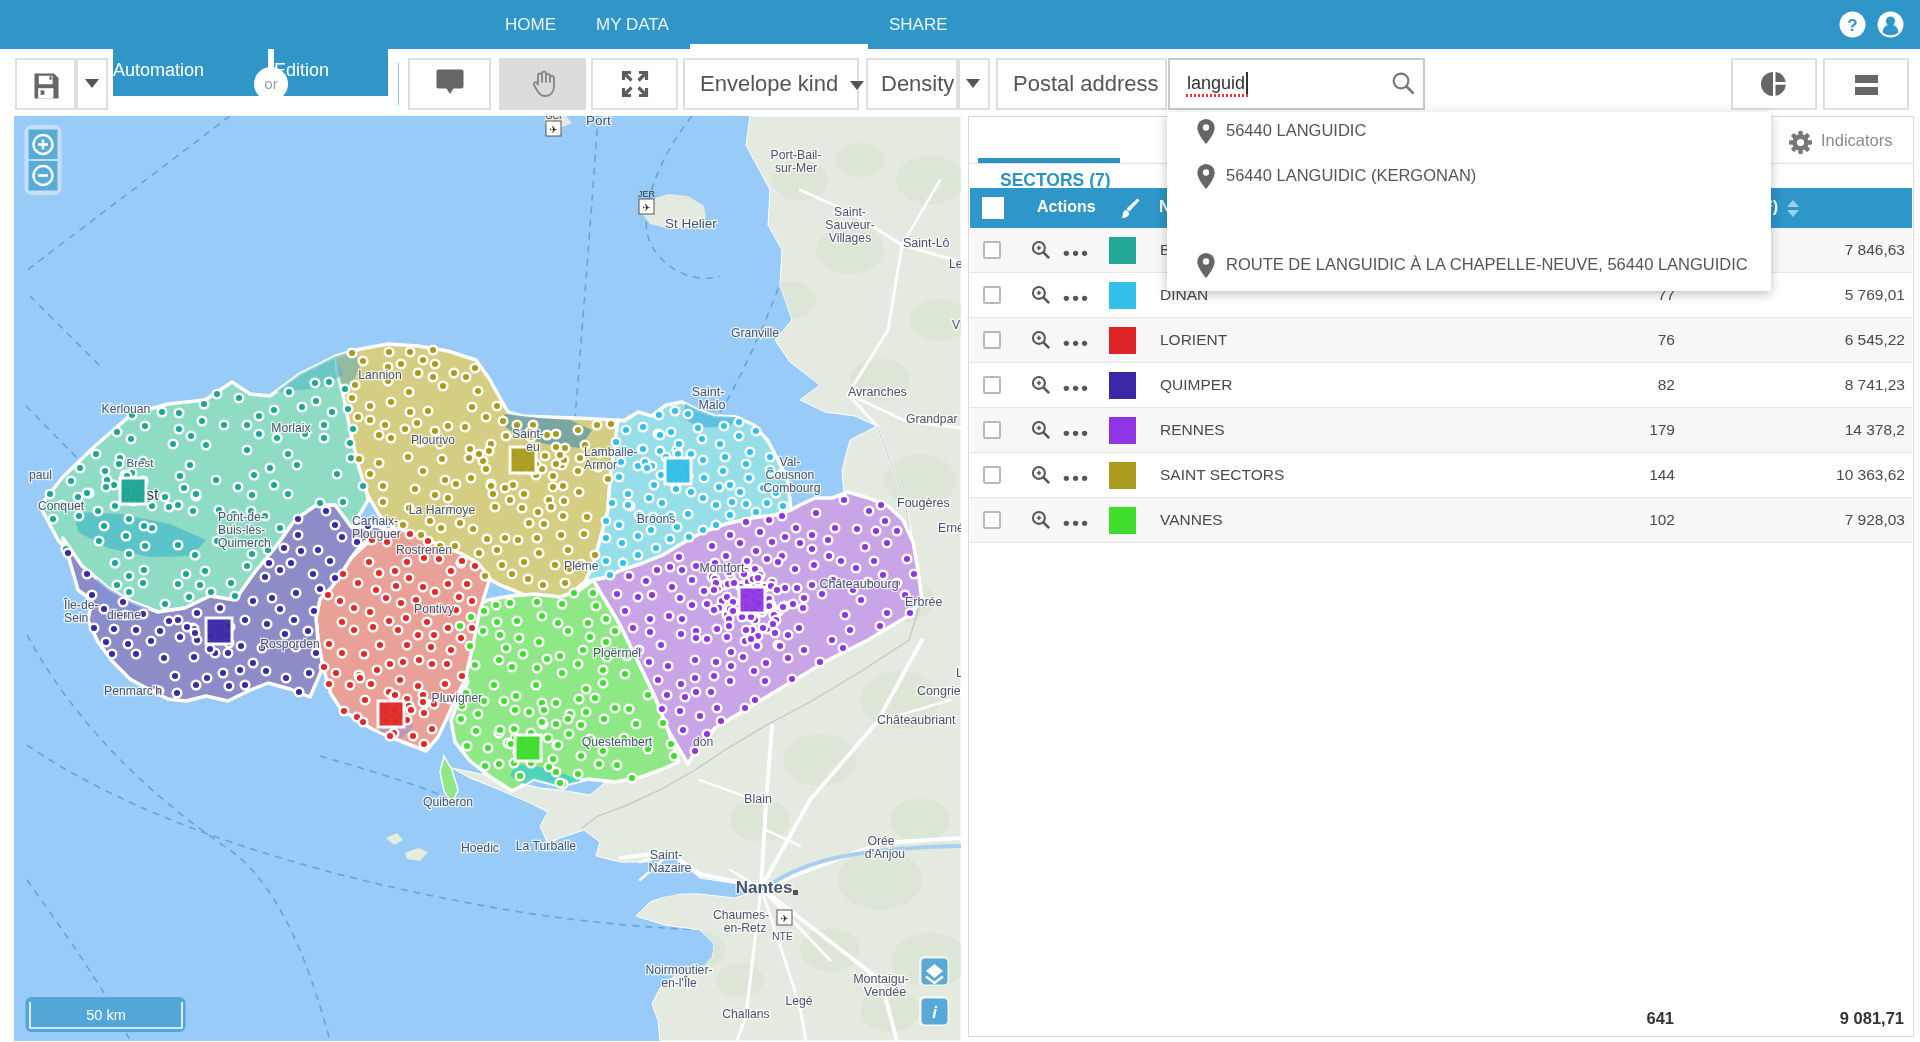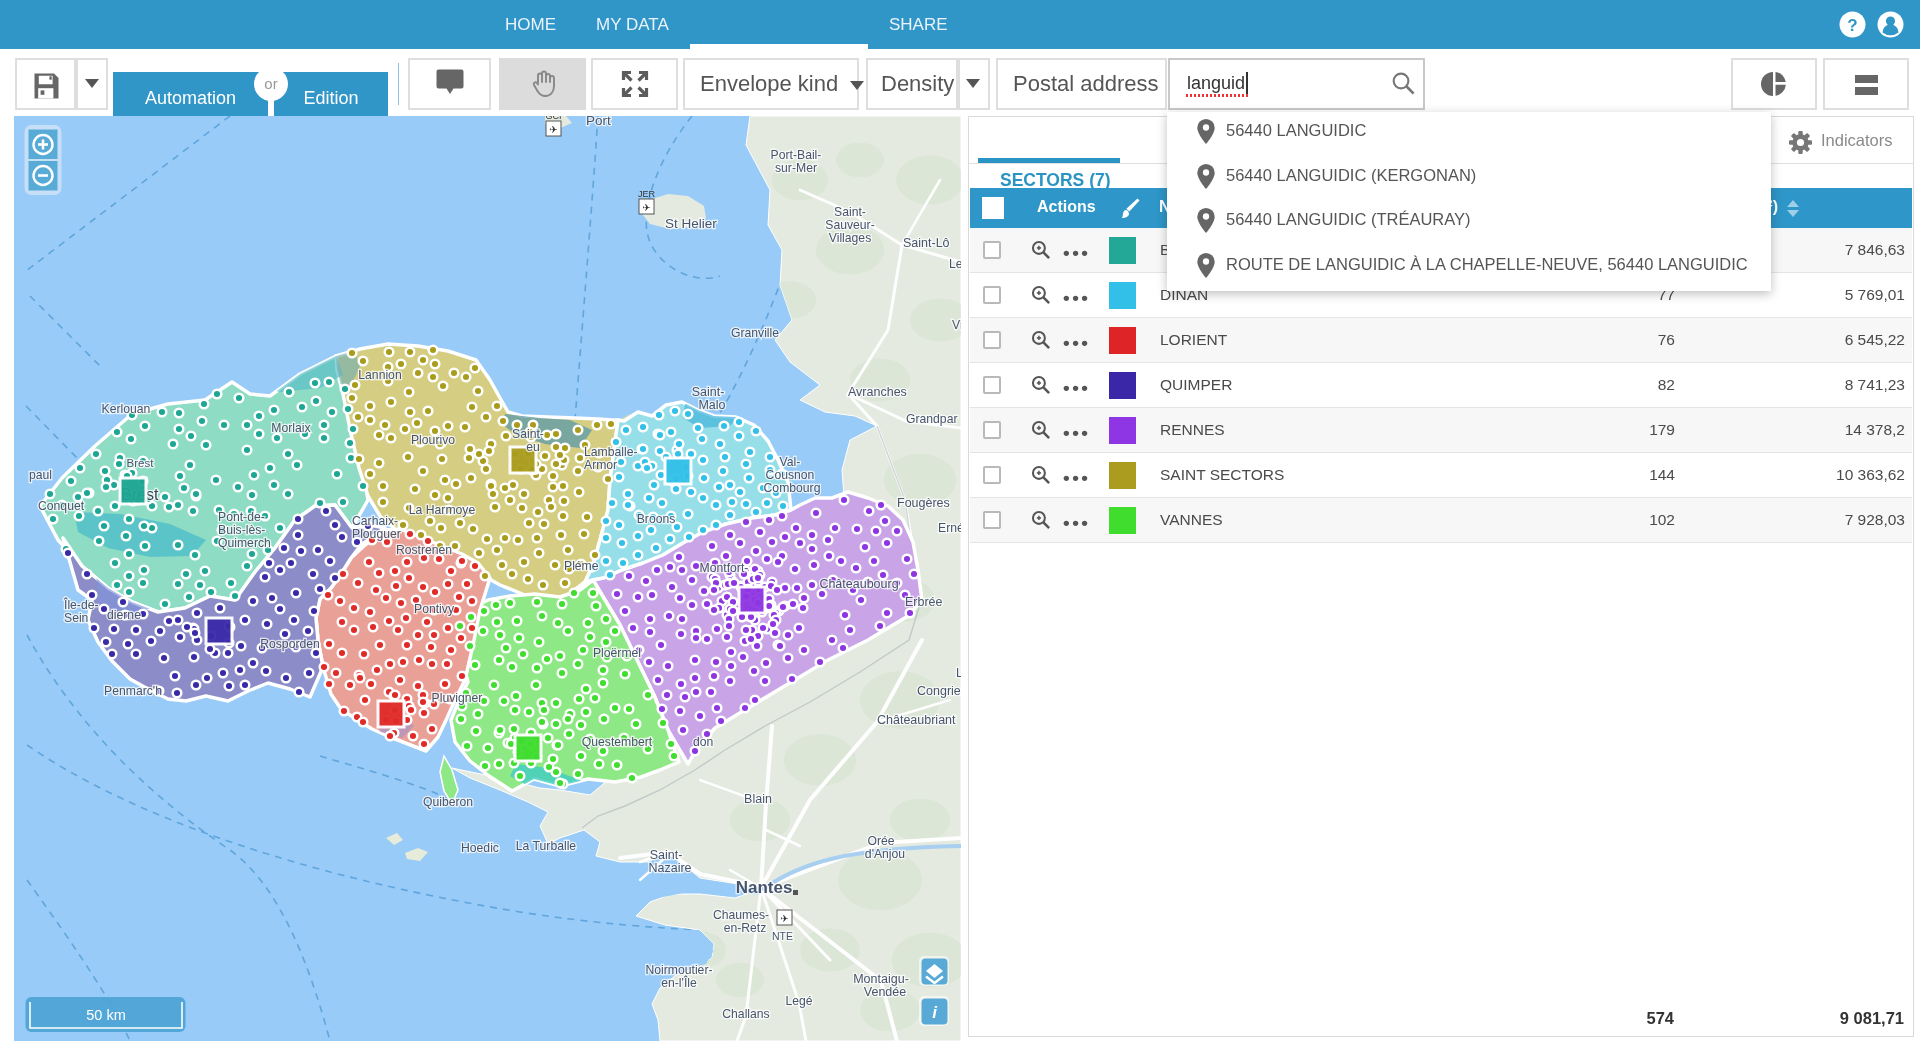--- a/index.html
+++ b/index.html
@@ -5,22 +5,22 @@
 html,body{width:1920px;height:1042px;overflow:hidden;background:#fff;
   font-family:"Liberation Sans",sans-serif;}
 .topbar{position:absolute;left:0;top:0;width:1920px;height:49px;background:#3095c7;}
 .brand{position:absolute;left:99px;top:0;line-height:49px;color:#eaf3fa;font-size:17px;letter-spacing:.4px;}
 .nav{position:absolute;top:0;height:49px;color:#eaf3fa;font-size:17px;line-height:49px;}
 .nav.active{color:#fff;font-weight:bold;margin-top:26px;}
 .navtab{position:absolute;left:690px;top:44px;width:178px;height:5px;background:#fff;}
 .toolbar{position:absolute;left:0;top:49px;width:1920px;height:67px;background:#fff;}
 .tbtn{position:absolute;top:58px;height:52px;border:2px solid #dedede;background:#fff;}
 .tbtn.gray{background:#dcdcdc;border-color:#dcdcdc;}
-.bluebtn{position:absolute;top:72px;height:52px;background:#3095c7;color:#fff;
-  font-size:18px;text-align:center;line-height:52px;}
+.bluebtn{position:absolute;top:44px;height:52px;background:#3095c7;color:#fff;
+  font-size:18px;text-align:left;line-height:52px;}
 .orcircle{position:absolute;left:254px;top:67px;width:34px;height:34px;border-radius:50%;
   background:#fff;color:#999;font-size:15px;text-align:center;line-height:34px;z-index:3;}
 .vsep{position:absolute;left:398px;top:63px;width:1px;height:42px;background:#89c4e2;}
 .ddtext{color:#555;font-size:22px;text-align:right;}
 .caret{display:inline-block;width:0;height:0;border-left:7px solid transparent;
   border-right:7px solid transparent;border-top:9px solid #555;vertical-align:middle;}
 .search{position:absolute;left:1168px;top:58px;width:257px;height:52px;border:2px solid #c9c9c9;background:#fff;}
 .search .q{position:absolute;left:17px;top:13px;font-size:18px;color:#333;}
 .search .wave{position:absolute;left:16px;top:34px;width:62px;height:3px;
   background:repeating-linear-gradient(90deg,#e33 0 2px,transparent 2px 4px);}
@@ -1358,44 +1358,37 @@
         <line x1="10.5" y1="8" x2="10.5" y2="13" stroke="#555" stroke-width="1.8"></line>
       </svg>
 <div style="position:absolute;left:93px;top:14px;color:#555;font-size:19px;letter-spacing:2.5px;font-weight:bold">•••</div>
 <div class="swatch" style="background:#41dd2e"></div>
 <div class="rname">VANNES</div>
 <div class="rcount">102</div>
 <div class="rval">7 928,03</div>
 </div>
 </div>
 <div class="totals">
-<div style="position:absolute;left:540px;top:0px;width:165px;text-align:right">574</div>
+<div style="position:absolute;left:540px;top:0px;width:165px;text-align:right">641</div>
 <div style="position:absolute;left:705px;top:0px;width:230px;text-align:right">9 081,71</div>
 </div>
 <div class="dropdown">
 <div class="dditem" style="top:0px">
       <svg style="position:absolute;left:30px;top:7px" width="18" height="25" viewBox="0 0 16 23">
 <path fill="#666" d="M8 0 a8 8 0 0 1 8 8 c0 5.8-8 15-8 15 s-8-9.2-8-15 a8 8 0 0 1 8-8 z"></path>
 <circle cx="8" cy="7.8" r="2.9" fill="#fff"></circle>
       </svg>
       <span class="txt">56440 LANGUIDIC</span>
     </div>
 <div class="dditem" style="top:44.7px">
       <svg style="position:absolute;left:30px;top:7px" width="18" height="25" viewBox="0 0 16 23">
 <path fill="#666" d="M8 0 a8 8 0 0 1 8 8 c0 5.8-8 15-8 15 s-8-9.2-8-15 a8 8 0 0 1 8-8 z"></path>
 <circle cx="8" cy="7.8" r="2.9" fill="#fff"></circle>
       </svg>
       <span class="txt">56440 LANGUIDIC (KERGONAN)</span>
     </div>
-<div class="dditem" style="top:89.4px">
-      <svg style="position:absolute;left:30px;top:7px" width="18" height="25" viewBox="0 0 16 23">
-<path fill="#666" d="M8 0 a8 8 0 0 1 8 8 c0 5.8-8 15-8 15 s-8-9.2-8-15 a8 8 0 0 1 8-8 z"></path>
-<circle cx="8" cy="7.8" r="2.9" fill="#fff"></circle>
-      </svg>
-      <span class="txt">56440 LANGUIDIC (TRÉAURAY)</span>
-    </div>
 <div class="dditem" style="top:134.10000000000002px">
       <svg style="position:absolute;left:30px;top:7px" width="18" height="25" viewBox="0 0 16 23">
 <path fill="#666" d="M8 0 a8 8 0 0 1 8 8 c0 5.8-8 15-8 15 s-8-9.2-8-15 a8 8 0 0 1 8-8 z"></path>
 <circle cx="8" cy="7.8" r="2.9" fill="#fff"></circle>
       </svg>
       <span class="txt">ROUTE DE LANGUIDIC À LA CHAPELLE-NEUVE, 56440 LANGUIDIC</span>
     </div>
 </div>
 </body></html>

